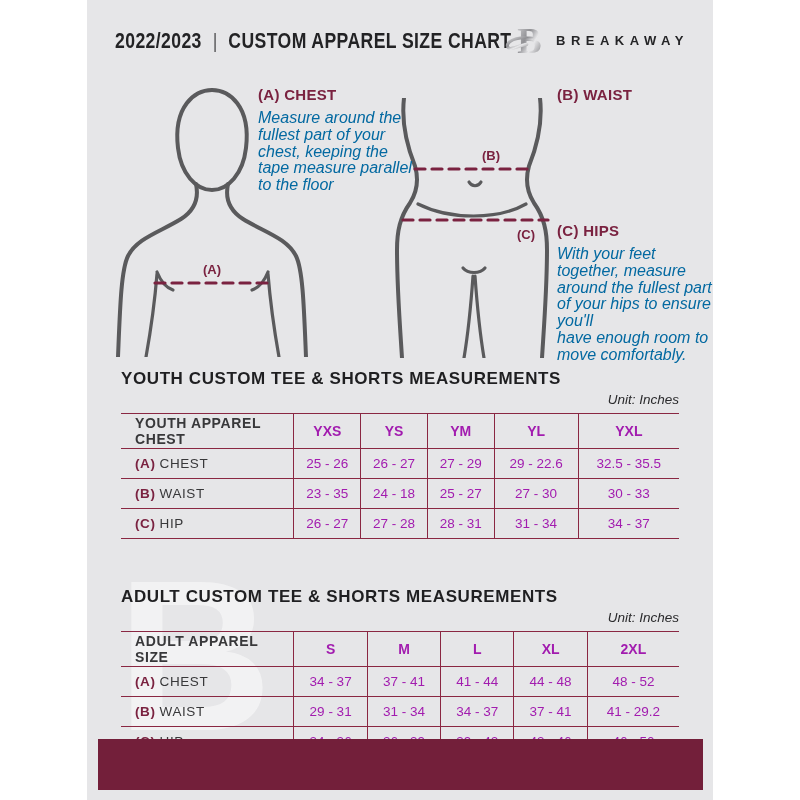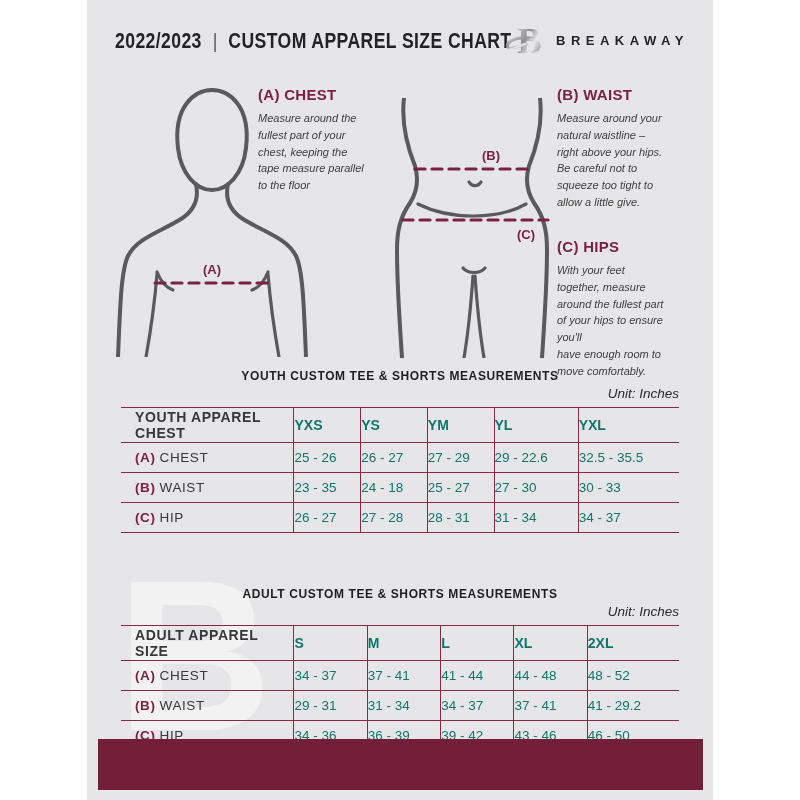--- a/index.html
+++ b/index.html
@@ -32,34 +32,34 @@
   .fig-left{left:28px;top:84px;}
   .fig-right{left:303px;top:98px;}
   .fig path,.fig ellipse{fill:none;stroke:var(--fig);stroke-width:4;stroke-linecap:round;}
   .fig .thin{stroke-width:3.2;}
   .fig .dash{stroke:var(--maroon);stroke-width:3.2;stroke-dasharray:10 7;}
   .fig text{font-family:"Liberation Sans",sans-serif;font-size:13px;font-weight:700;fill:var(--maroon);}
 
   
   .guide{position:absolute;z-index:2;}
   .guide h3{font-size:15px;font-weight:800;letter-spacing:.3px;color:var(--maroon);margin-bottom:7px;}
-  .guide p{font-size:11px;line-height:16.8px;font-style:italic;color:#404040;white-space:pre-line;}
+  .guide p{font-size:16px;line-height:16.8px;font-style:italic;color:#0369a1;white-space:pre-line;}
   .g-chest{left:171px;top:86px;width:165px;}
   .g-waist{left:470px;top:86px;width:160px;}
-  .g-hips{left:470px;top:238px;width:160px;}
+  .g-hips{left:470px;top:222px;width:160px;}
 
   
   .block{position:absolute;left:34px;width:558px;z-index:1;}
   .block-youth{top:369px;}
   .block-adult{top:547px;margin-top:40px;}
-  .tbl-title{text-align:center;font-size:12px;font-weight:700;letter-spacing:.6px;color:#1f1f21;}
+  .tbl-title{font-size:17px;font-weight:700;letter-spacing:.6px;color:#1f1f21;}
   .tbl-unit{text-align:right;font-size:13.5px;font-style:italic;color:#2a2a2c;margin-top:3px;}
   table.size{width:100%;border-collapse:collapse;margin-top:6px;
     border-top:1.6px solid var(--line);}
-  table.size td{border-bottom:1.6px solid var(--line);font-size:13.5px;color:#0f766e;}
+  table.size td{border-bottom:1.6px solid var(--line);font-size:13.5px;color:#a21caf;text-align:center;}
   table.size td + td{border-left:1.6px solid var(--line);}
   table.size col.c0{width:31%;}
   table.size tr.h td{height:35px;font-weight:700;font-size:14px;}
   table.size tr.r td{height:30px;}
   table.size td.lab{text-align:left;padding-left:14px;font-weight:400;letter-spacing:.6px;color:#38383a;}
   .pfx{font-weight:700;color:var(--maroon);margin-right:4px;}
 
   
   .footer-bar{position:absolute;left:11px;top:739px;width:605px;height:51px;background:var(--footer);z-index:3;}
 </style>
@@ -120,26 +120,20 @@
   <div class="guide g-chest">
     <h3>(A) CHEST</h3>
     <p>Measure around the
 fullest part of your
 chest, keeping the
 tape measure parallel
 to the floor</p>
   </div>
   <div class="guide g-waist">
     <h3>(B) WAIST</h3>
-    <p>Measure around your
-natural waistline –
-right above your hips.
-Be careful not to
-squeeze too tight to
-allow a little give.</p>
   </div>
   <div class="guide g-hips">
     <h3>(C) HIPS</h3>
     <p>With your feet
 together, measure
 around the fullest part
 of your hips to ensure
 you'll
 have enough room to
 move comfortably.</p>

